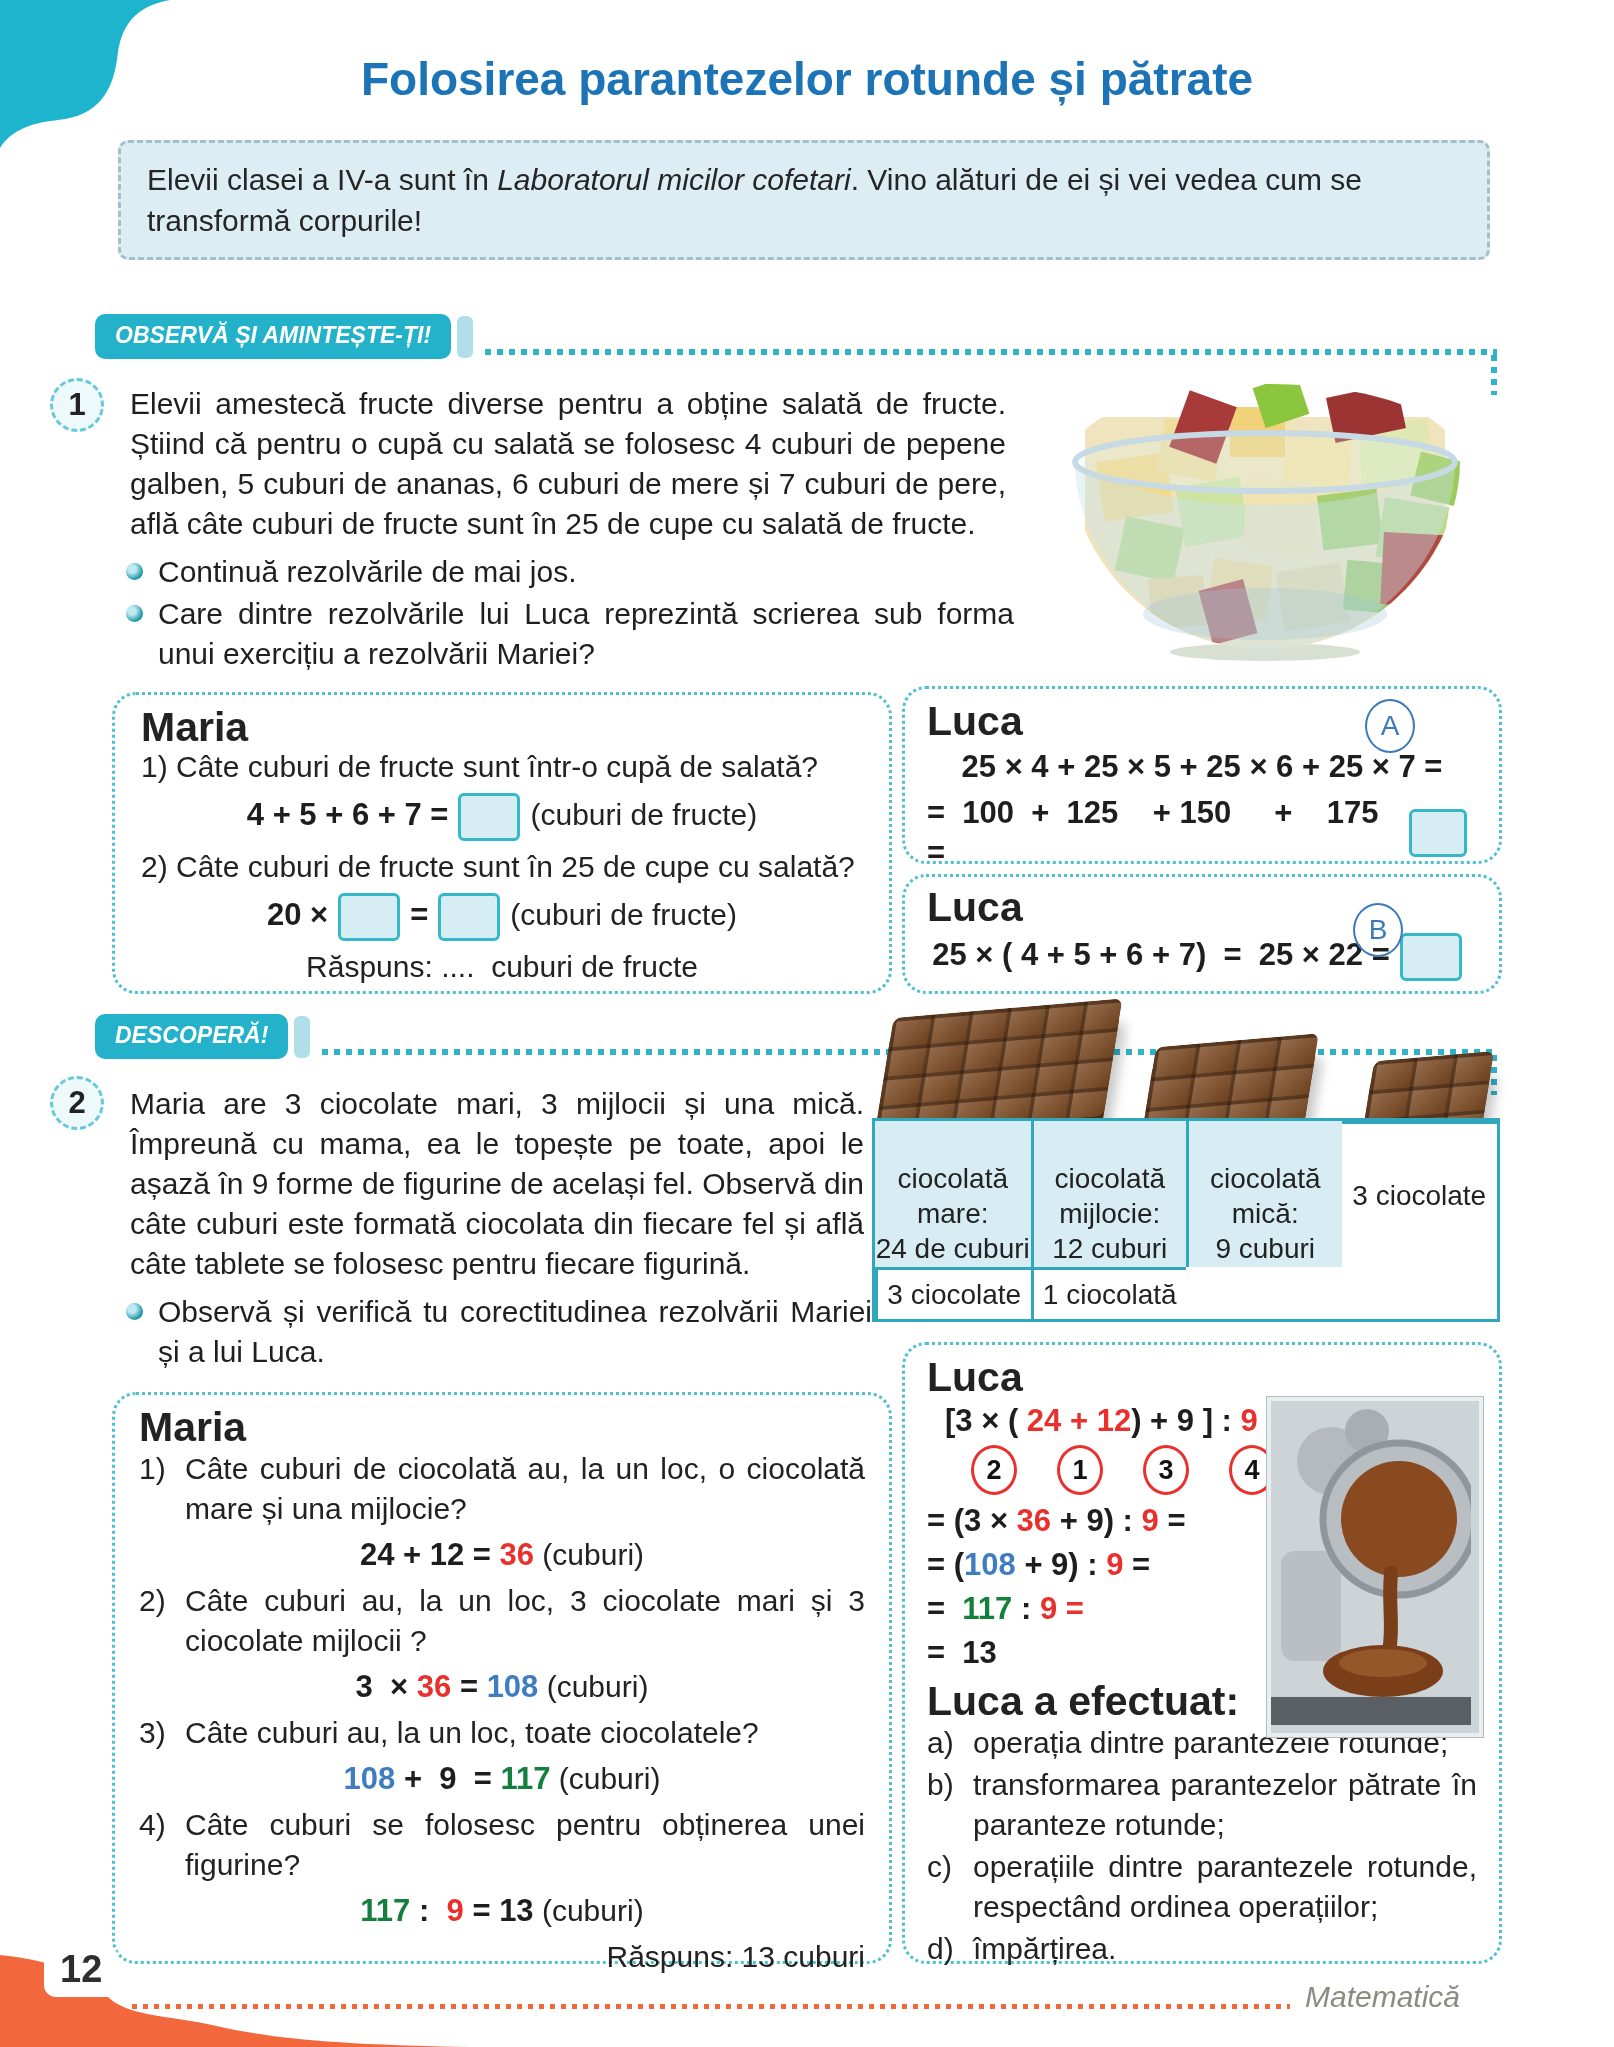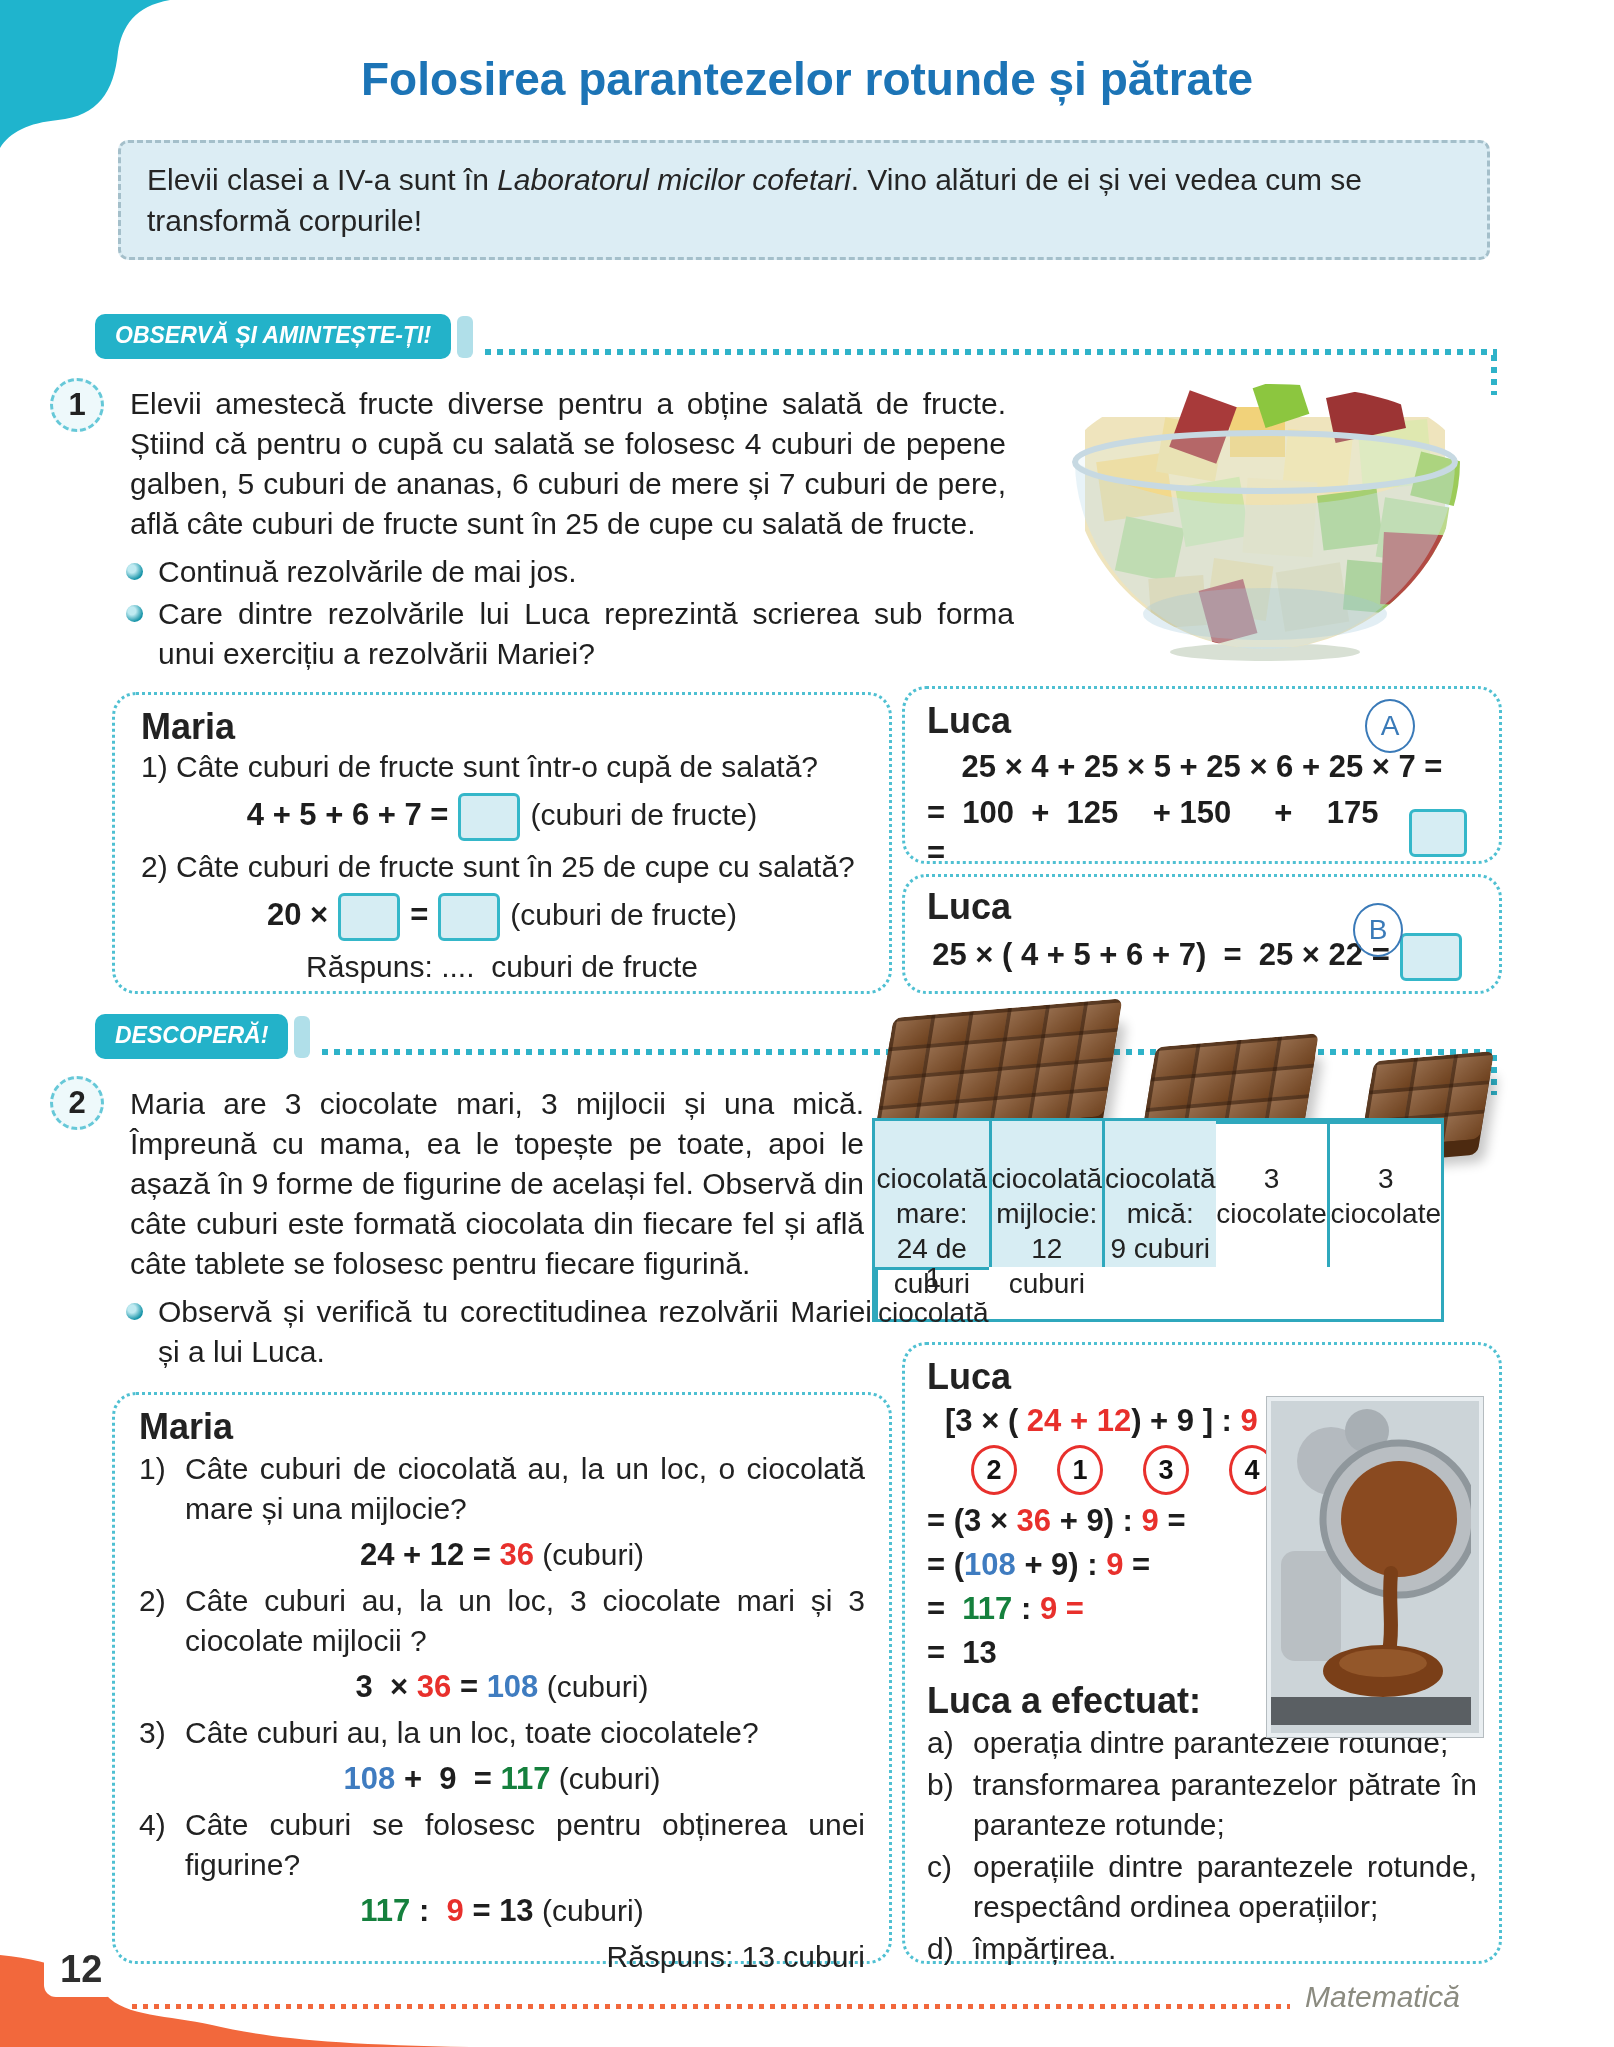--- a/index.html
+++ b/index.html
@@ -38,21 +38,21 @@
   #pblock1{left:122px;top:376px;width:892px;}
   #pblock2{left:122px;top:1076px;width:750px;}
   .ptext{margin:8px;text-align:justify;}
   .bullets{list-style:none;margin:4px 0 0 0;padding:0;}
   .bullets li{position:relative;padding-left:36px;margin-top:2px;text-align:justify;}
   .bdot{position:absolute;left:4px;top:11px;width:17px;height:17px;border-radius:50%;
     background:radial-gradient(circle at 35% 35%, #bfeaf1 0 25%, #1794a8 70%);}
   
   .pbox{position:absolute;border:3px dotted #4fc0d2;border-radius:24px;box-sizing:border-box;
     background:#fff;font-size:30px;line-height:40px;}
-  .pbox .pname{font-weight:bold;font-size:36px;}
+  .pbox .pname{font-weight:bold;font-size:41px;}
   #maria1{left:112px;top:692px;width:780px;height:302px;padding:12px 26px;}
   #lucaA{left:902px;top:686px;width:600px;height:178px;padding:12px 22px;}
   #lucaB{left:902px;top:874px;width:600px;height:120px;padding:10px 22px;}
   #maria2{left:112px;top:1392px;width:780px;height:572px;padding:12px 24px;}
   #luca2{left:902px;top:1342px;width:600px;height:622px;padding:12px 22px;}
   .eq{font-weight:bold;font-size:31px;color:#1e1e1e;white-space:pre-wrap;}
   .unit{font-weight:normal;font-size:30px;white-space:pre-wrap;}
   .red{color:#e8302c;} .blue{color:#3f7cc0;} .green{color:#15803d;}
   .eqrow{text-align:center;margin:6px 0;}
   .ansbox{display:inline-block;width:62px;height:48px;background:#d6edf3;border:3px solid #35b7c9;
@@ -60,22 +60,22 @@
   .circle-tag{position:absolute;width:46px;height:50px;border:2px solid #3a7ab8;border-radius:50%;
     color:#3a7ab8;font-size:28px;display:flex;align-items:center;justify-content:center;}
   #tagA{top:10px;right:84px;}
   #tagB{top:26px;right:96px;}
   .flexline{display:flex;align-items:center;}
   .ql{display:flex;margin-top:2px;}
   .ql .qn{width:46px;flex:none;}
   .ql .qt{flex:1;text-align:justify;}
   .ansright{text-align:right;margin-top:4px;}
   
-  #choco-table{position:absolute;left:872px;top:1118px;width:572px;height:204px;box-sizing:border-box;
-    border:3px solid #2fa8bd;display:grid;grid-template-columns:1fr 1fr 1fr 1fr 1fr;grid-template-rows:146px 52px;
+  #choco-table{position:absolute;left:872px;top:1118px;width:628px;height:204px;box-sizing:border-box;
+    border:3px solid #2fa8bd;display:grid;grid-template-columns:1fr 1fr 1fr 1fr;grid-template-rows:146px 52px;
     background:#fff;}
   .tcell{border-left:3px solid #2fa8bd;box-sizing:border-box;text-align:center;font-size:28px;line-height:35px;}
   .tcell.first{border-left:none;}
   .tcell.lbl{background:#d7edf3;padding-top:40px;}
   .tcell.cnt{border-top:3px solid #2fa8bd;display:flex;align-items:center;justify-content:center;}
   .bar-top{position:absolute;border-radius:8px;
     background-color:#7d4a22;
     background-image:linear-gradient(rgba(46,22,6,.55) 4px,transparent 4px),
                      linear-gradient(90deg,rgba(46,22,6,.55) 4px,transparent 4px),
                      linear-gradient(135deg,rgba(255,255,255,.22),rgba(0,0,0,.12));

